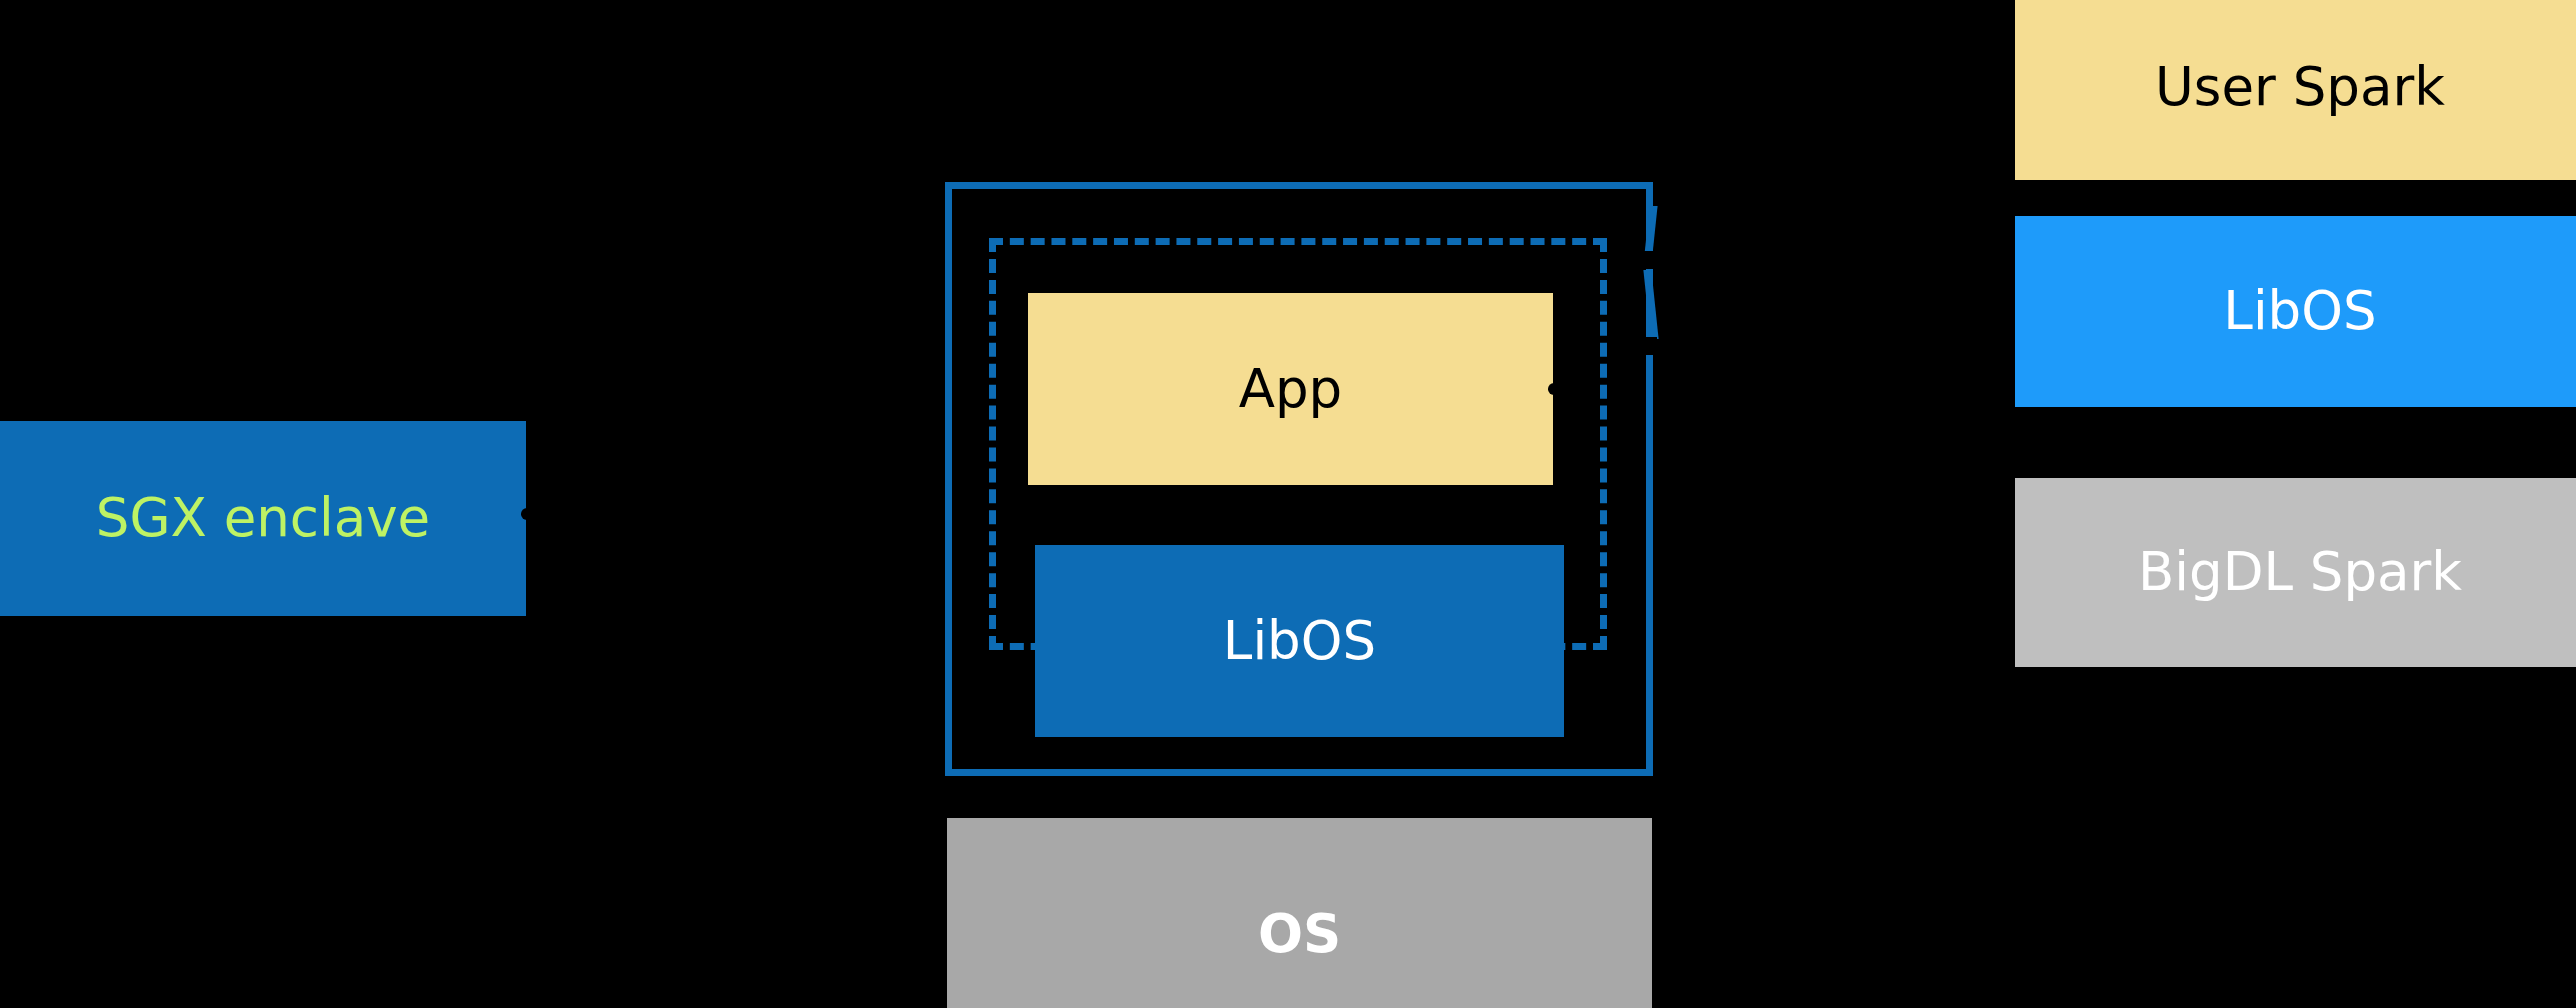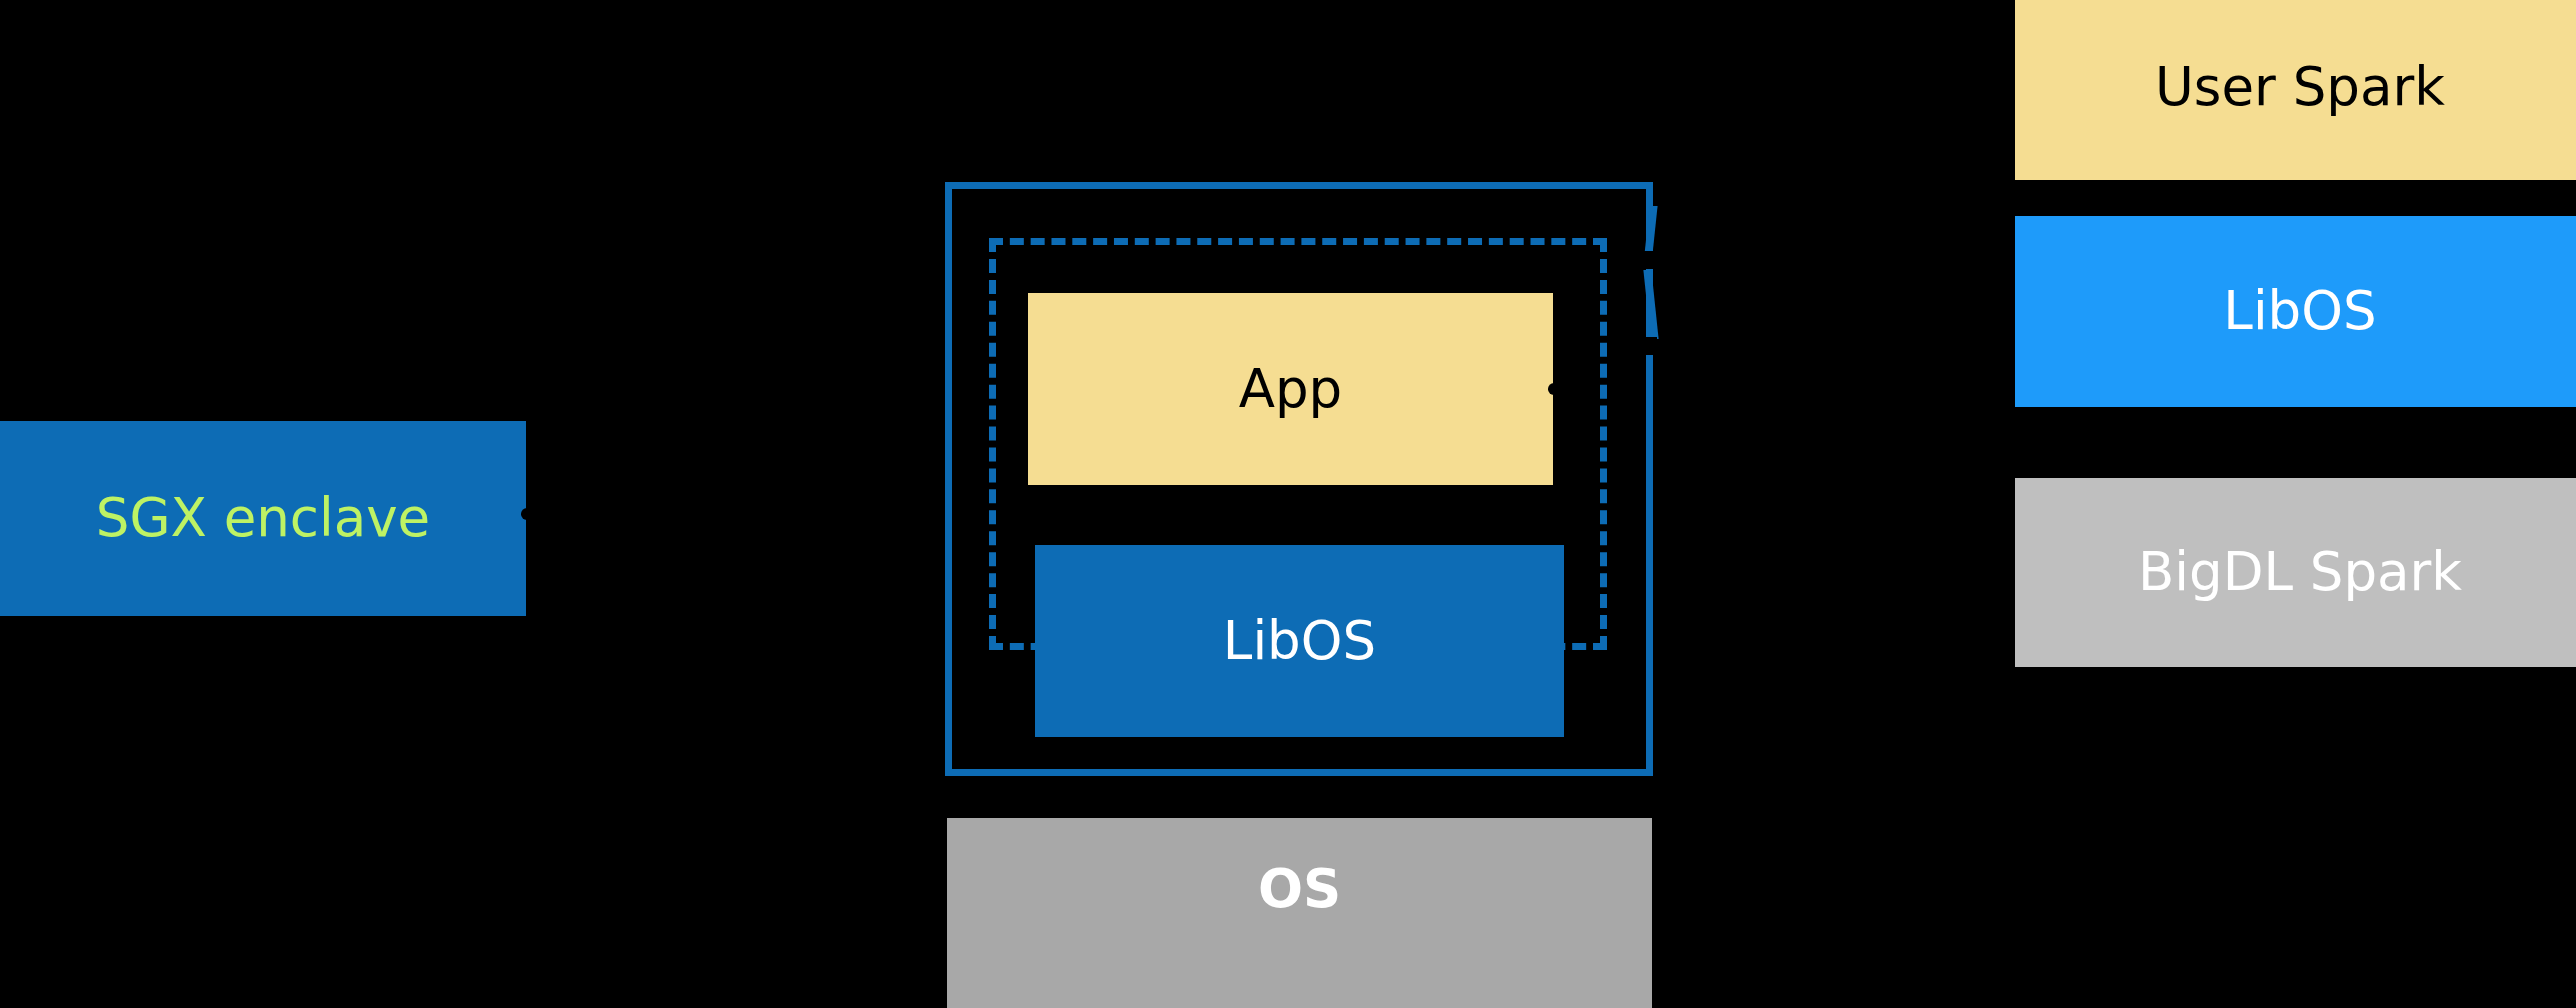--- a/index.html
+++ b/index.html
@@ -92,21 +92,21 @@
   }
   #os-box {
     left: 947px;
     top: 818px;
     width: 705px;
     height: 190px;
     background: #A8A8A8;
     color: #FFFFFF;
     font-size: 53px;
     font-weight: bold;
-    align-items: flex-start;
+    align-items: center;
     padding-top: 42px;
   }
 
   
   #user-apps-box {
     left: 2015px;
     top: -6.7px;
     width: 570px;
     height: 187px;
     background: #F5DD92;

